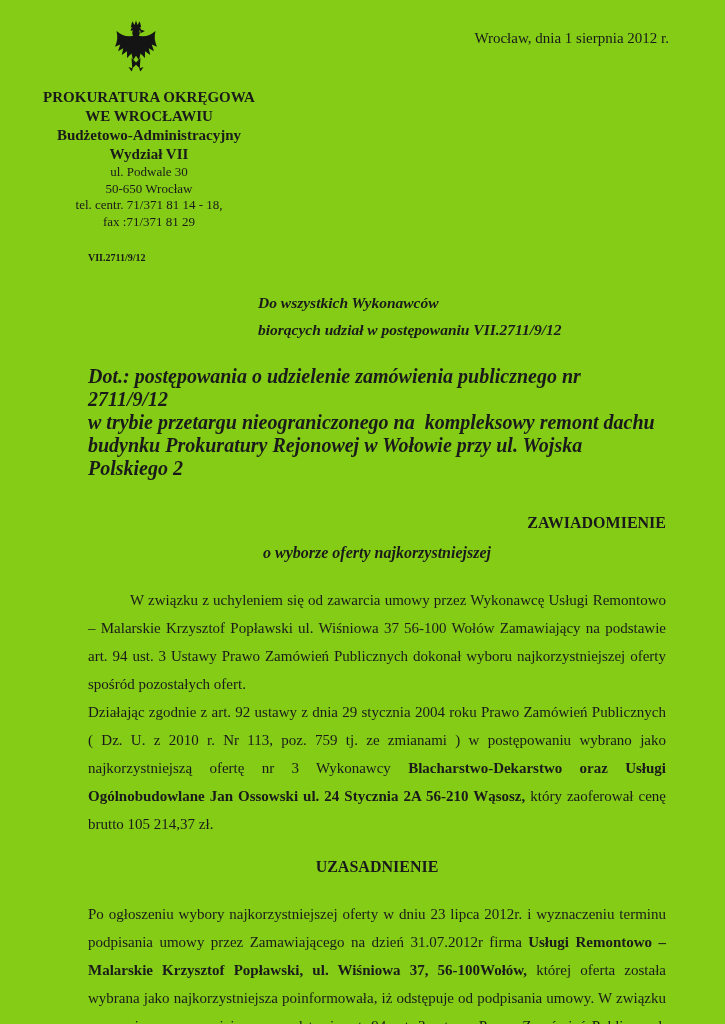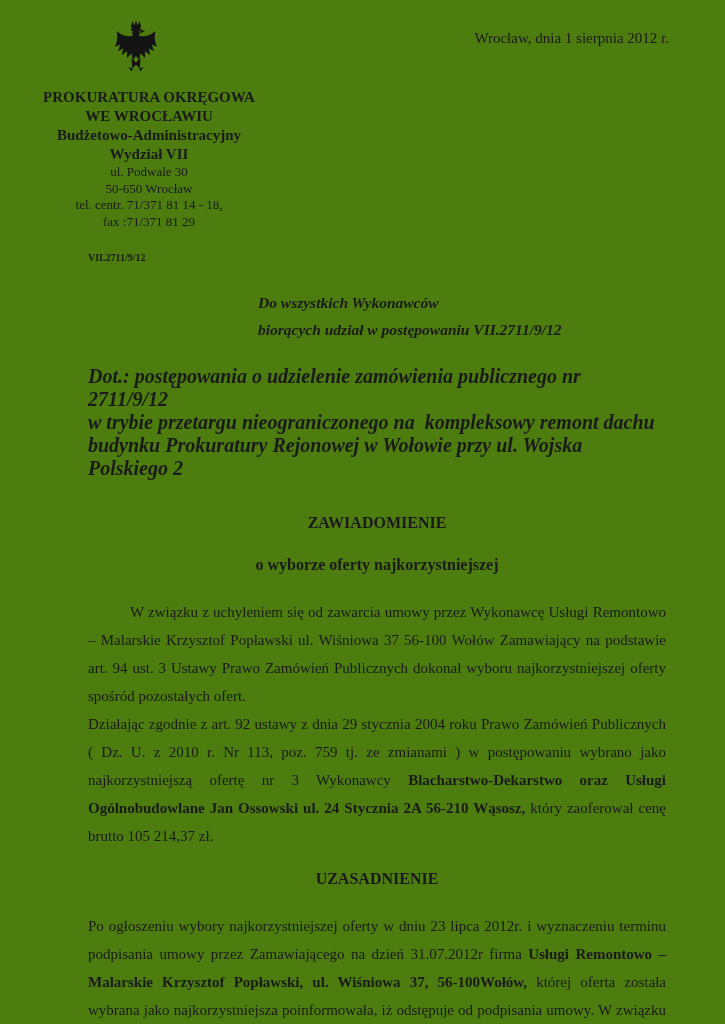--- a/index.html
+++ b/index.html
@@ -2,21 +2,21 @@
 <html><head>
 <meta charset="utf-8">
 <style>
   * { margin: 0; padding: 0; box-sizing: border-box; }
   html, body { background: #ffffff; }
   .page {
     position: relative;
     width: 725px;
     height: 1024px;
     margin: 0 auto;
-    background: #4d7c0f;
+    background: #84cc16;
     color: #1a1a1a;
     font-family: "Liberation Serif", serif;
     overflow: hidden;
   }
   .date-line {
     position: absolute;
     top: 30px;
     right: 56px;
     font-size: 15px;
   }
@@ -63,29 +63,30 @@
   .subject {
     margin-top: 22px;
     font-weight: bold;
     font-style: italic;
     font-size: 20px;
     line-height: 23px;
   }
   .subject .line { white-space: pre-wrap; }
   .notice-title {
     margin-top: 34px;
-    text-align: center;
+    text-align: right;
     font-weight: bold;
     font-size: 16px;
   }
   .notice-subtitle {
-    margin-top: 24px;
+    margin-top: 12px;
     text-align: center;
     font-weight: bold;
     font-size: 16px;
+    font-style: italic;
   }
   .body-para {
     margin-top: 24px;
     font-size: 15px;
     line-height: 28px;
     text-align: justify;
   }
   .body-para.no-gap { margin-top: 0; }
   .body-para.indent { text-indent: 42px; }
   .bold-run { font-weight: bold; }

